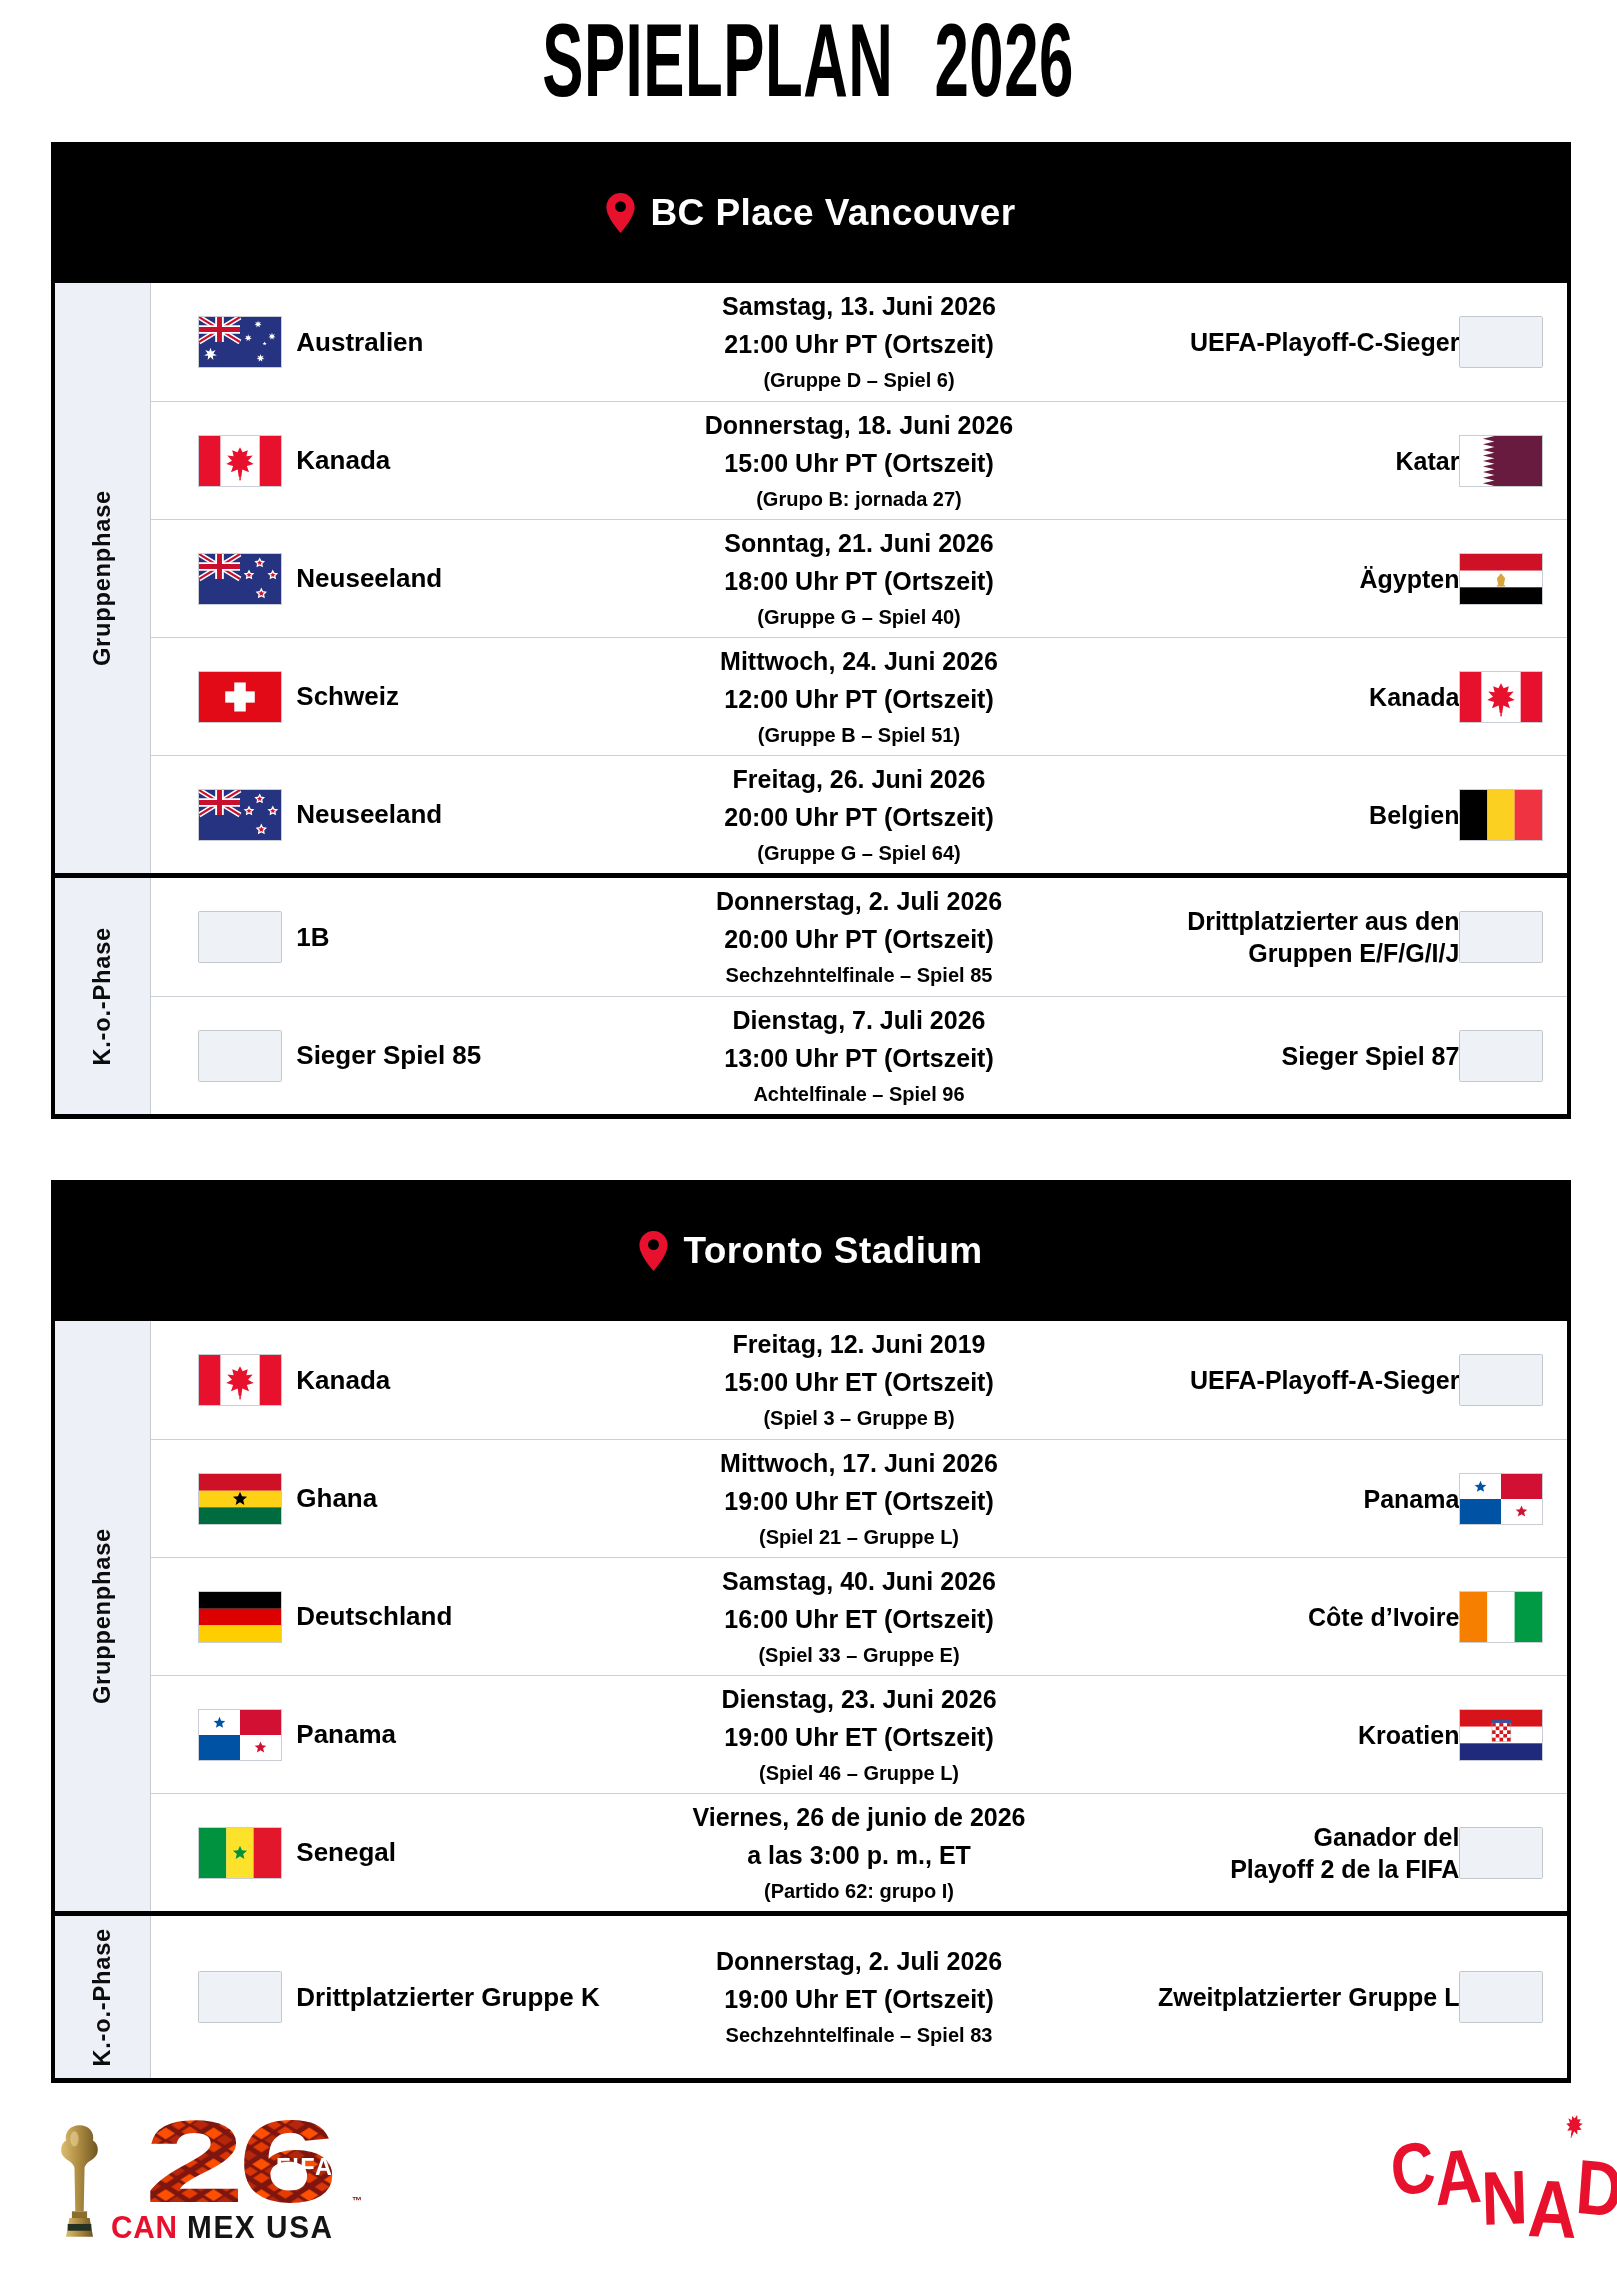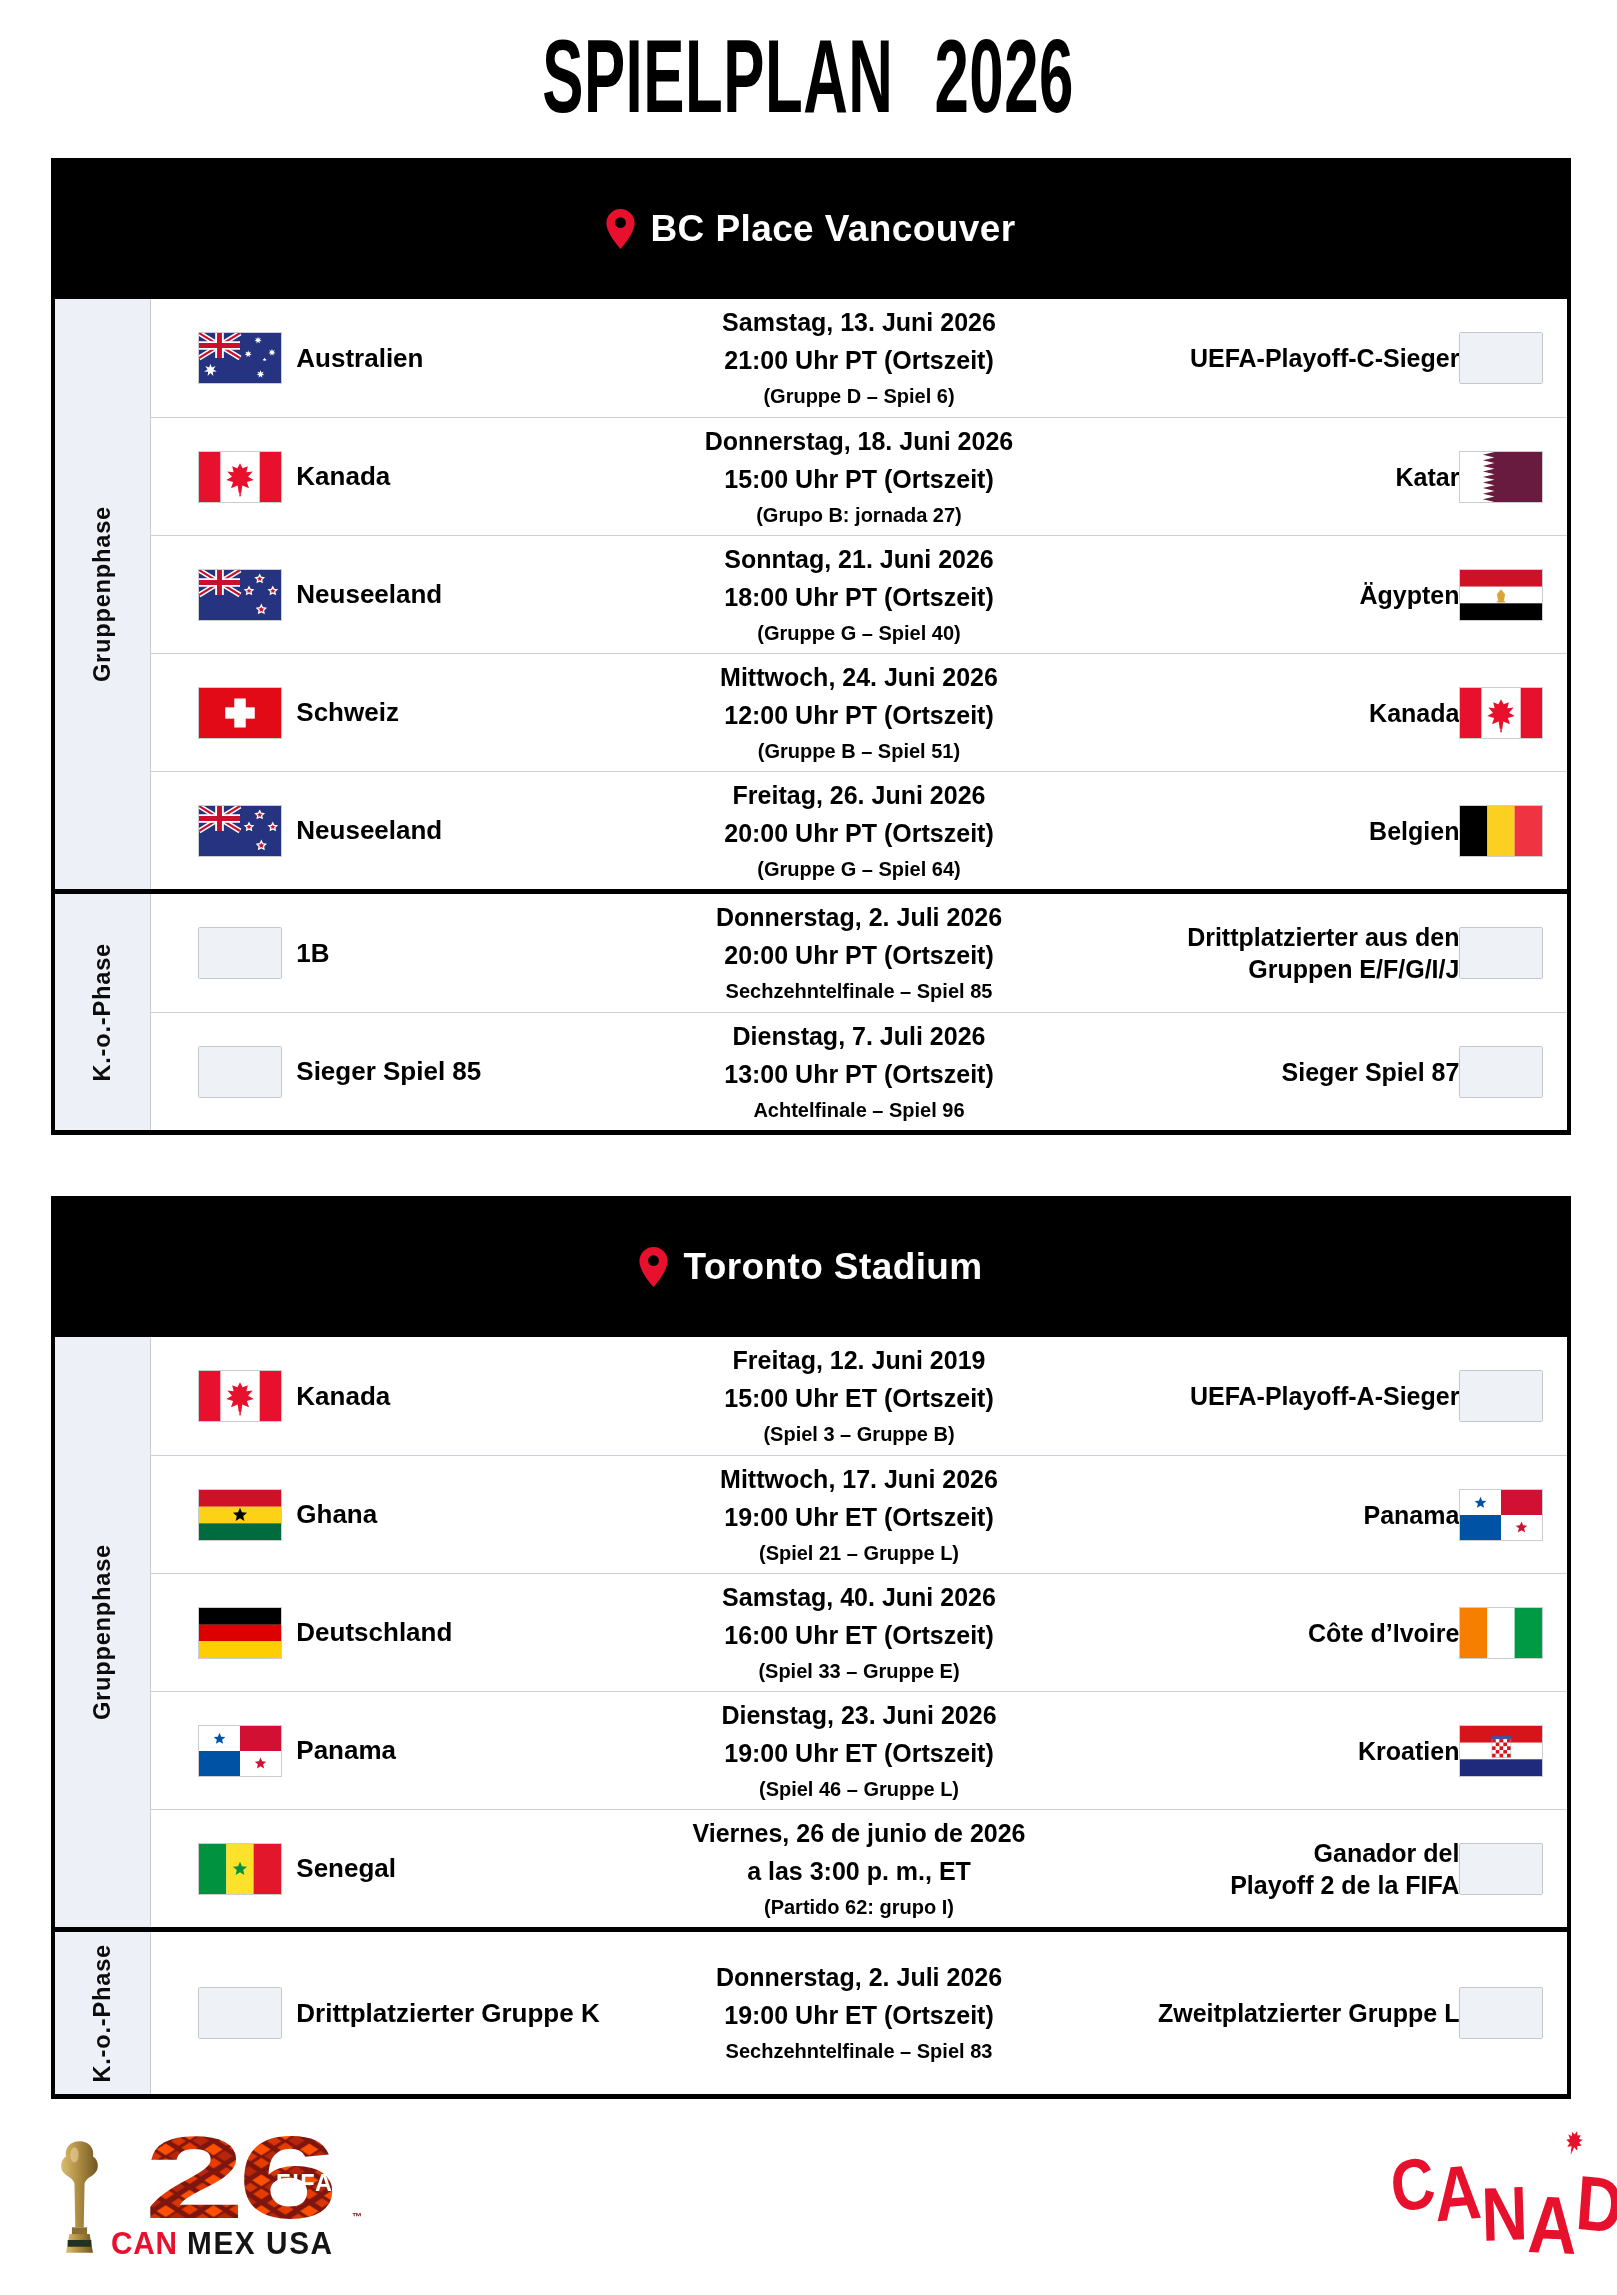--- a/index.html
+++ b/index.html
@@ -1,19 +1,19 @@
 <!DOCTYPE html>
 <html style="font-size:13.5px"><head>
 <meta charset="utf-8">
 <style>
   * { margin:0; padding:0; box-sizing:border-box; }
   html,body { width:1617px; background:#fff; font-family:"Liberation Sans","DejaVu Sans",sans-serif; color:#000; }
   body { height:2295px; overflow:hidden; }
 
-  .page { padding-top:25px; }
+  .page { padding-top:9px; }
 
   
   .main-title { text-align:center; height:103px; margin-bottom:30px; }
   .main-title span {
     display:inline-block; font-size:103px; line-height:103px; font-weight:700;
     transform:scaleX(0.60); transform-origin:center; white-space:pre;
     word-spacing:0.38em; letter-spacing:0.8px;
   }
 
   

